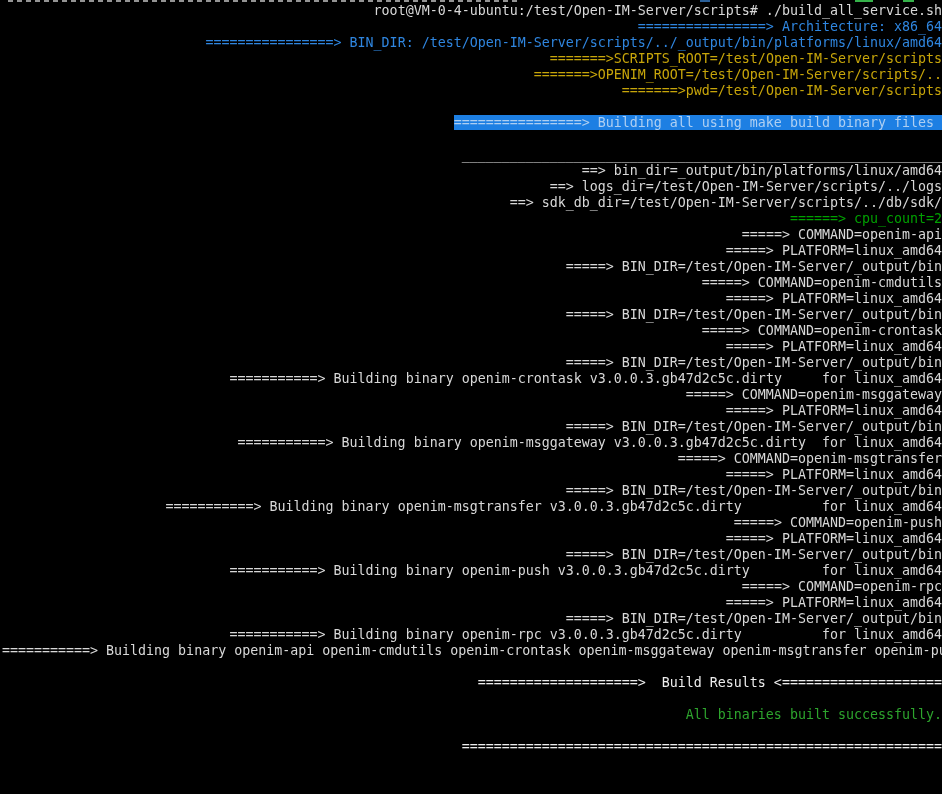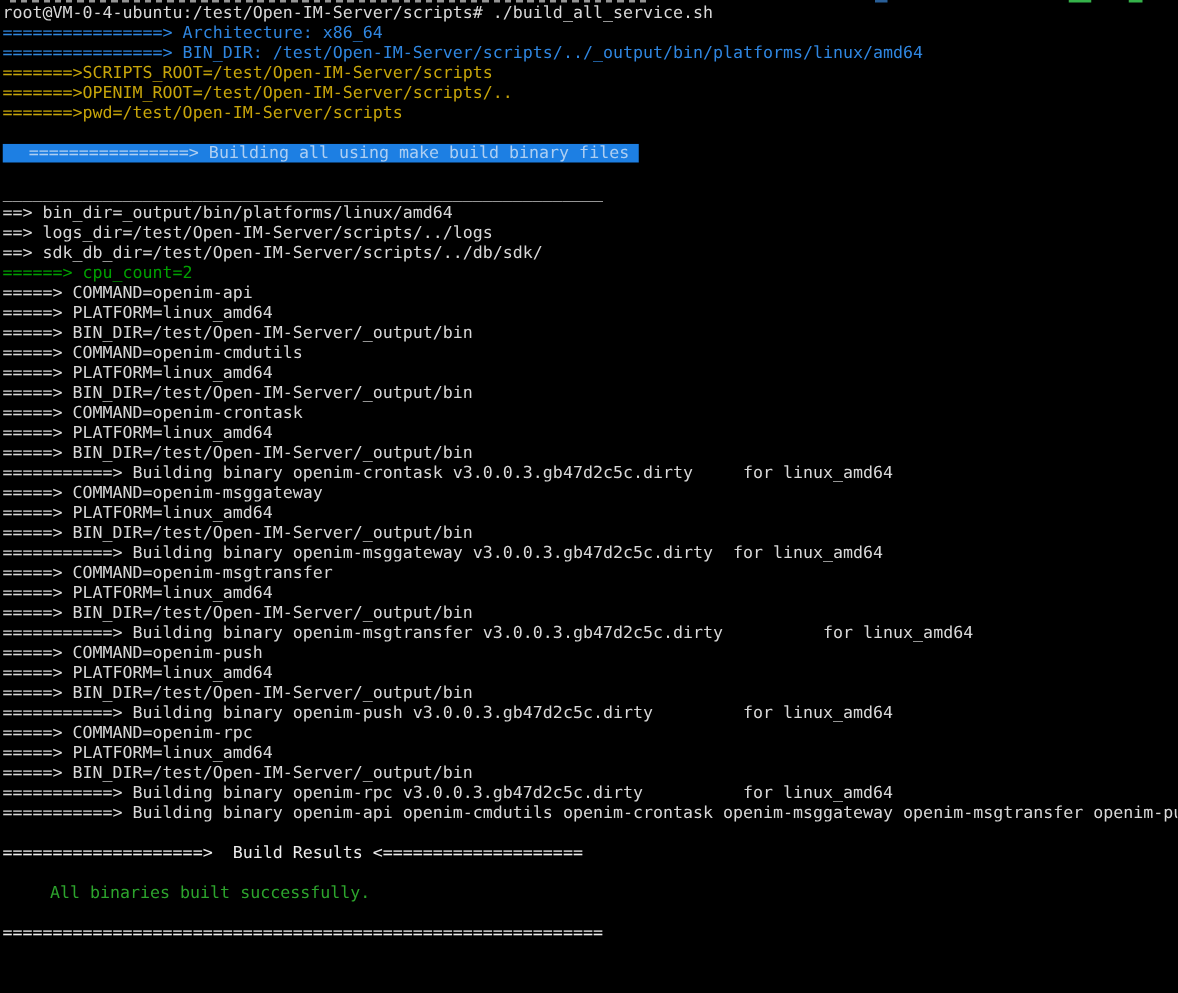--- a/index.html
+++ b/index.html
@@ -10,20 +10,21 @@
   #terminal {
     position: relative;
     width: 942px;
     height: 794px;
     background: var(--bg, #000);
     overflow: hidden;
     font-family: "DejaVu Sans Mono", "Liberation Mono", monospace;
     font-size: 13.3px;
     line-height: 16px;
     cursor: text;
+    text-align: right;
   }
   #screen {
     position: absolute;
     left: 2px;
     top: 3px;
     width: 940px;
   }
   .line {
     height: 16px;
     white-space: pre;
@@ -32,21 +33,20 @@
   .line > span { white-space: pre; }
   .s-default  { color: var(--fg); }
   .s-blue     { color: var(--blue); }
   .s-yellow   { color: var(--yellow); }
   .s-green    { color: var(--green); }
   .s-success  { color: var(--success); margin-left: 38px; }
   .s-bold     { color: var(--bright); font-weight: normal; }
   .s-highlight {
     background: var(--hlbg);
     color: var(--hlfg);
-    padding-left: 21px;
   }
   
   #top-remnant {
     position: absolute;
     left: 0; top: 0;
     width: 942px; height: 3px;
     overflow: hidden;
   }
   .frag {
     position: absolute;

